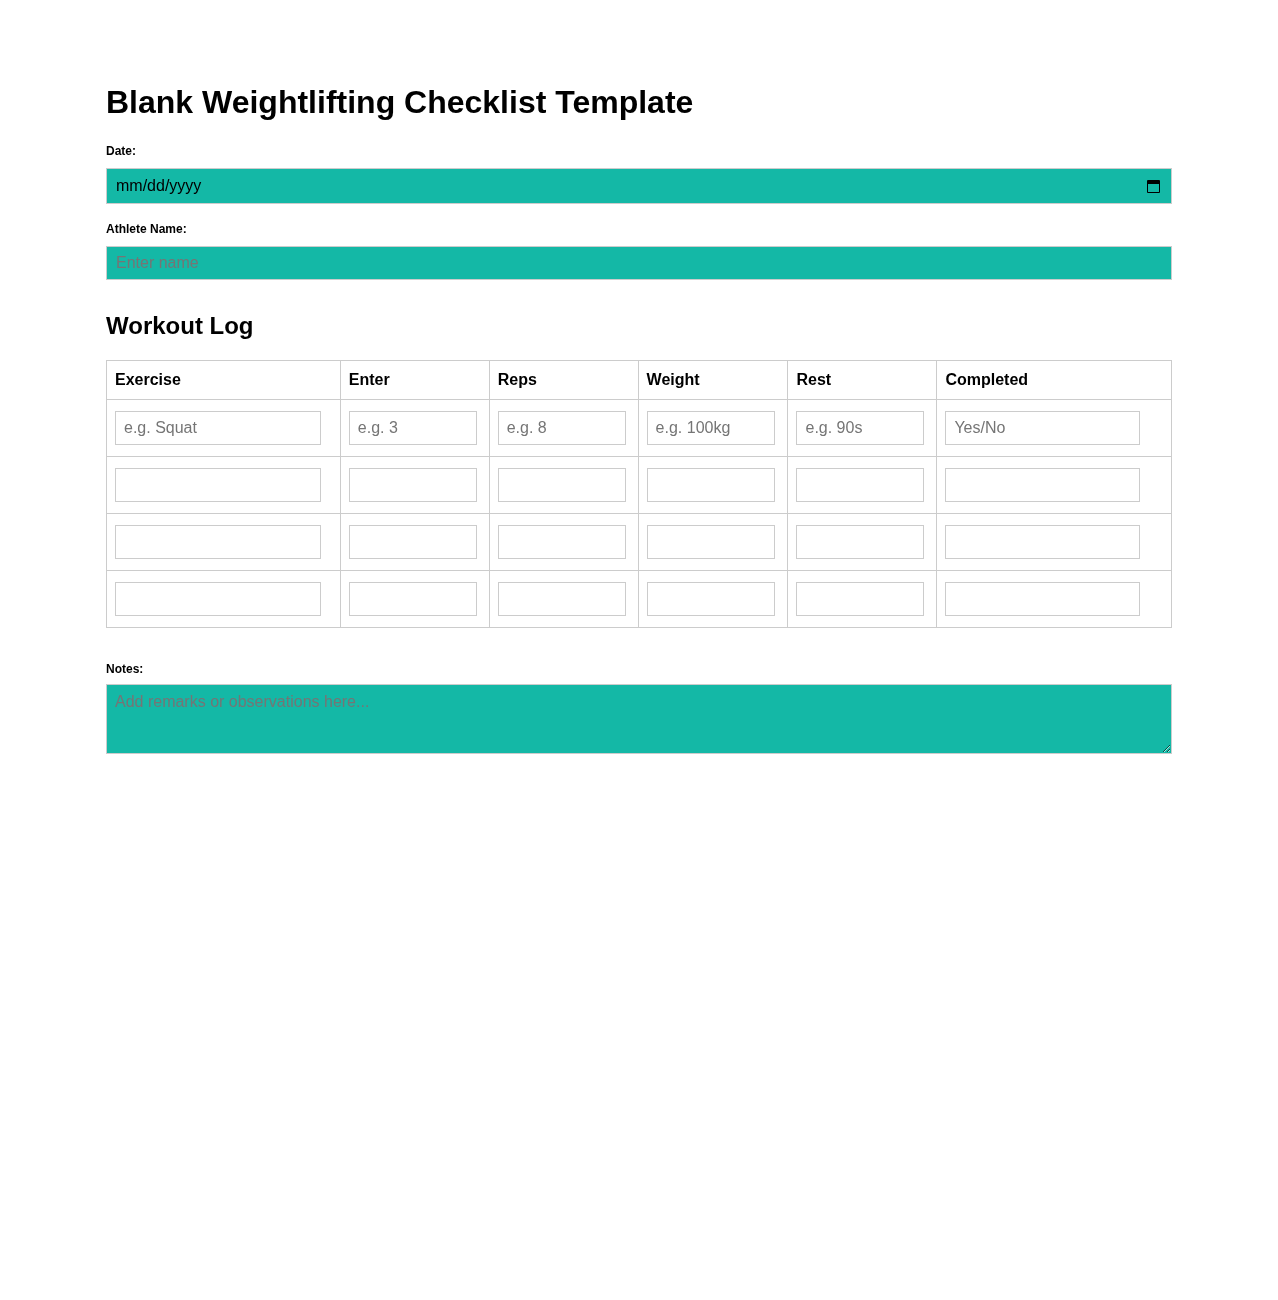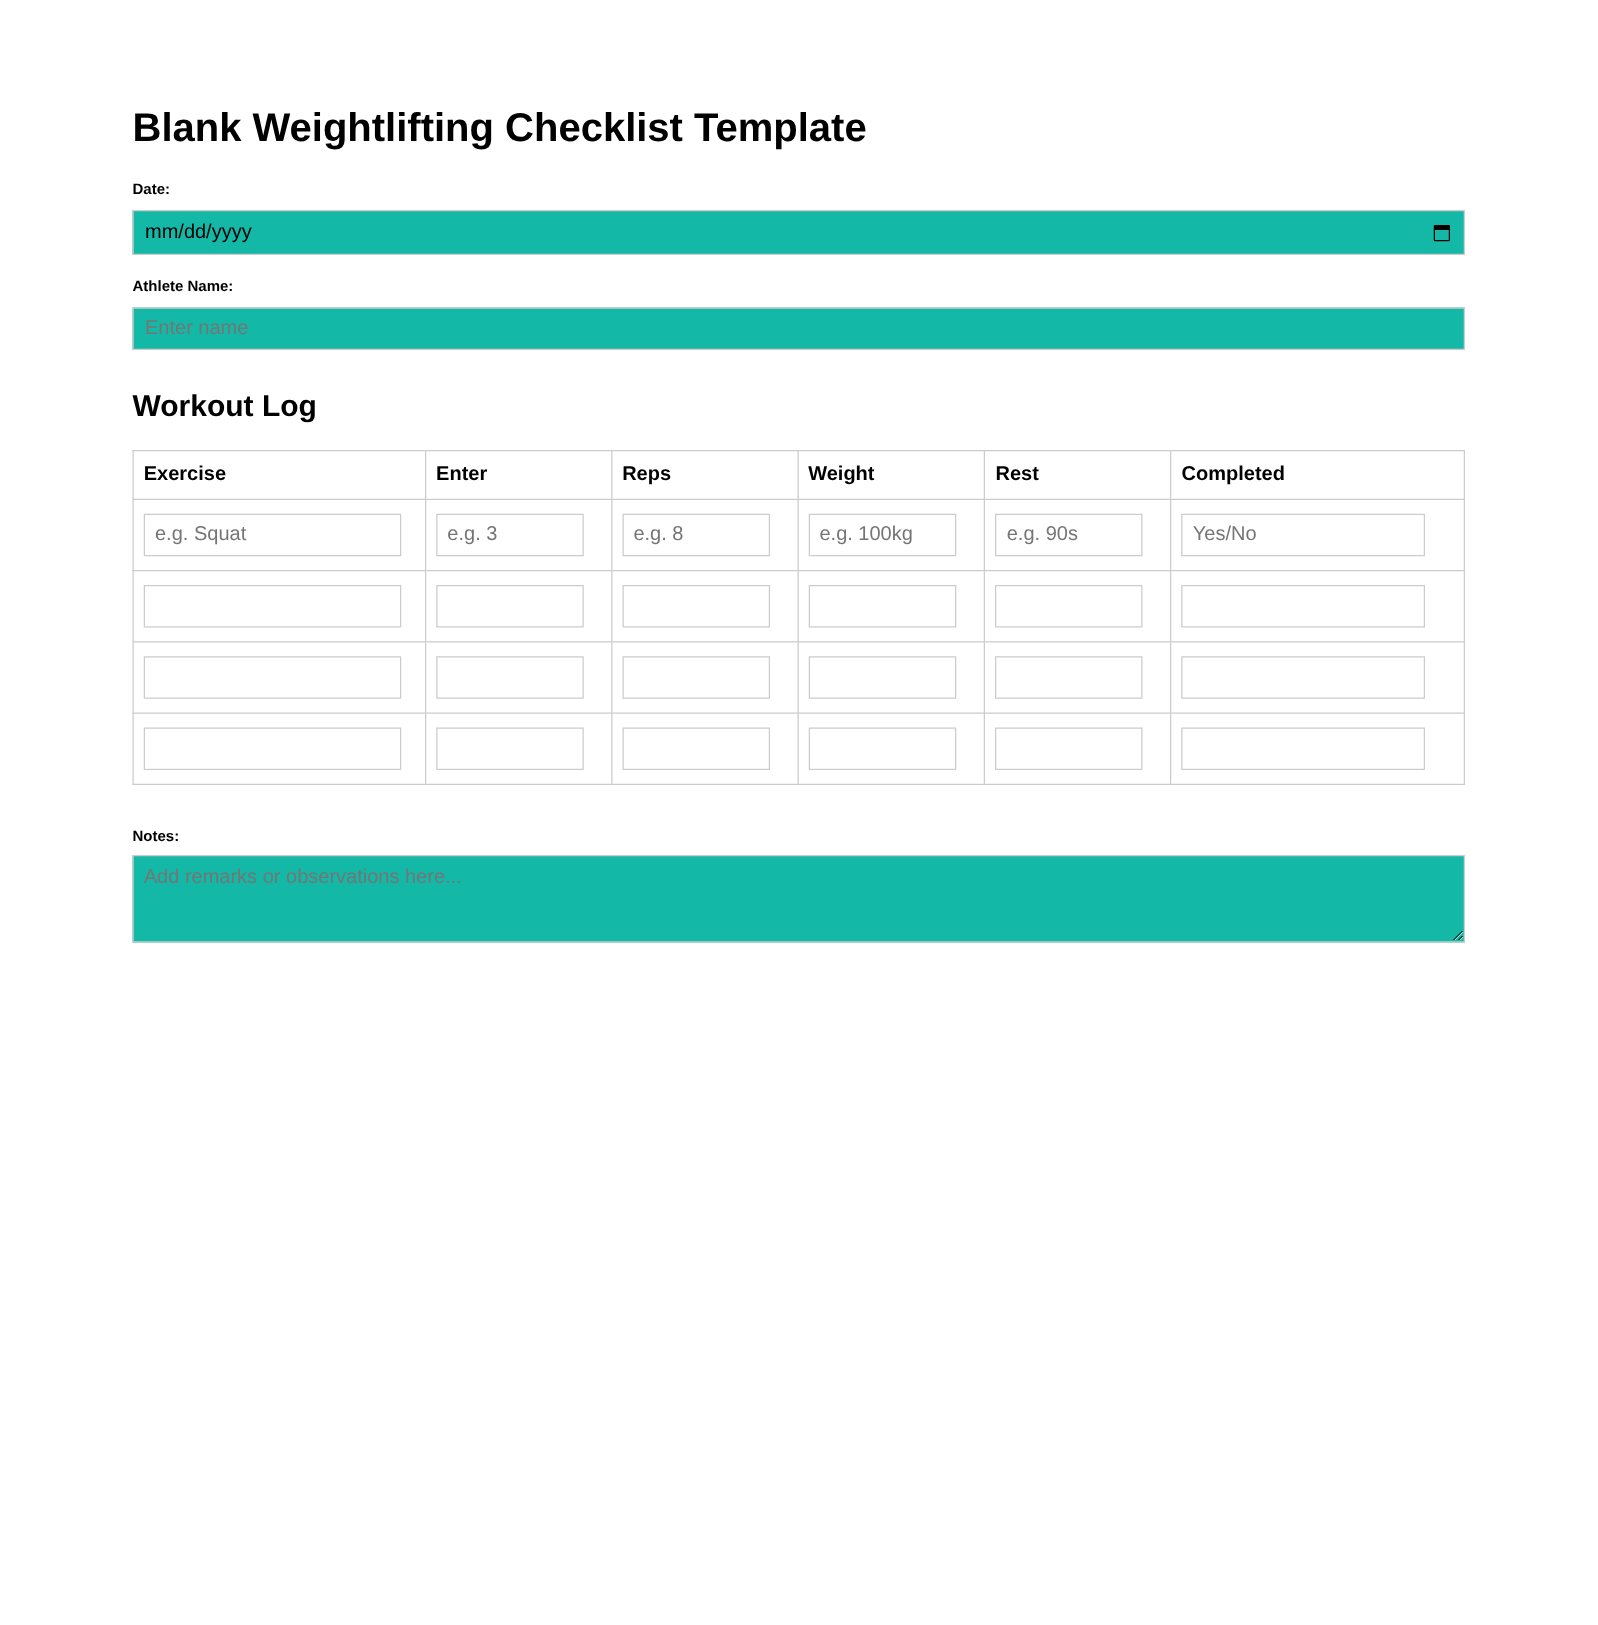--- a/index.html
+++ b/index.html
@@ -48,21 +48,21 @@
     }
     th, td { border: 1px solid #cccccc; padding: 0 8px; text-align: left; }
     th { height: 39px; font-size: 16px; font-weight: bold; }
     td { height: 57px; }
     .cell-input {
       height: 34px; border: 1px solid #cccccc; padding: 0 8px;
       font-family: "Liberation Sans", sans-serif; font-size: 16px; display: block;
     }
     .cell-input::placeholder { color: #757575; }
     .w-ex { width: 206px; }
-    .w-sm { width: 118px; }
+    .w-sm { width: 128px; }
     .w-cp { width: 195px; }
     .notes-field {
       top: 684px; height: 70px; resize: vertical; padding: 8px 8px;
       line-height: 18px;
     }
   </style>
 </head>
 <body>
 
 <div class="container">

